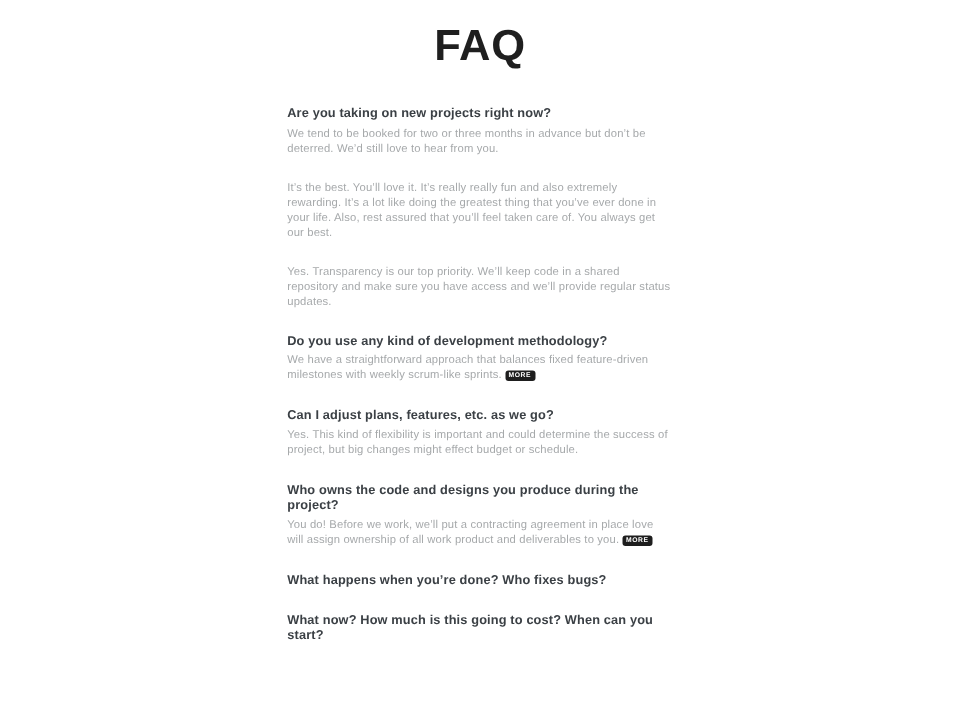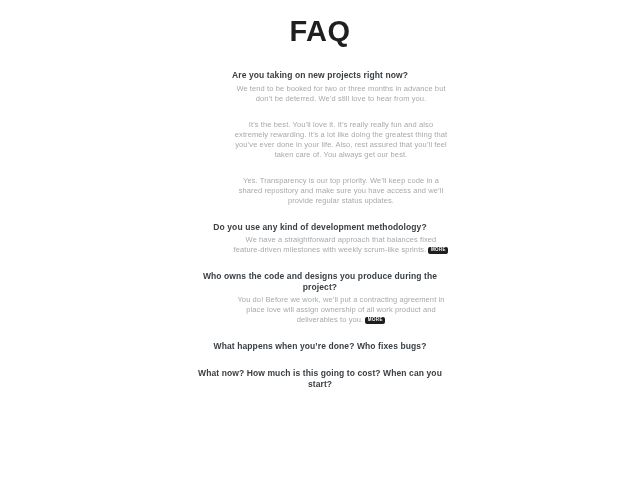--- a/index.html
+++ b/index.html
@@ -24,38 +24,36 @@
     letter-spacing: 0.5px;
     color: var(--title-color, #1f1f1f);
     line-height: 1.1;
   }
   .content {
     width: 257px;
     margin: 22px auto 0 auto;
   }
   .qa {
     margin-bottom: 16px;
-    text-align: center;
   }
   .qa:last-child { margin-bottom: 0; }
   .q {
     font-size: 8.5px;
     font-weight: bold;
     color: var(--question-color, #3b4045);
     line-height: 1.25;
     margin-bottom: 3px;
     letter-spacing: 0.1px;
   }
   .a {
     font-size: 7.5px;
     font-weight: normal;
     color: var(--answer-color, #a6a9ab);
     line-height: 10px;
     letter-spacing: 0.1px;
-    margin-left: 42px;
   }
   .badge {
     display: inline-block;
     background: var(--badge-bg, #1e1e1e);
     color: var(--badge-text, #ffffff);
     font-size: 4.5px;
     font-weight: bold;
     letter-spacing: 0.4px;
     line-height: 1;
     padding: 1.5px 2.5px;
@@ -85,20 +83,24 @@
 
     <section class="qa">
       <p class="a"><span>Yes. Transparency is our top priority. We’ll keep code in a shared repository and make sure you have access and we’ll provide regular status updates.</span></p>
     </section>
 
     <section class="qa">
       <h2 class="q">Do you use any kind of development methodology?</h2>
       <p class="a"><span>We have a straightforward approach that balances fixed feature-driven milestones with weekly scrum-like sprints.</span><span class="badge">MORE</span></p>
     </section>
 
+    <section class="qa">
+      <h2 class="q">Can I adjust plans, features, etc. as we go?</h2>
+      <p class="a"><span>Yes. This kind of flexibility is important and could determine the success of project, but big changes might effect budget or schedule.</span></p>
+    </section>
 
     <section class="qa">
       <h2 class="q">Who owns the code and designs you produce during the project?</h2>
       <p class="a"><span>You do! Before we work, we’ll put a contracting agreement in place love will assign ownership of all work product and deliverables to you.</span><span class="badge">MORE</span></p>
     </section>
 
     <section class="qa">
       <h2 class="q">What happens when you’re done? Who fixes bugs?</h2>
     </section>
 

